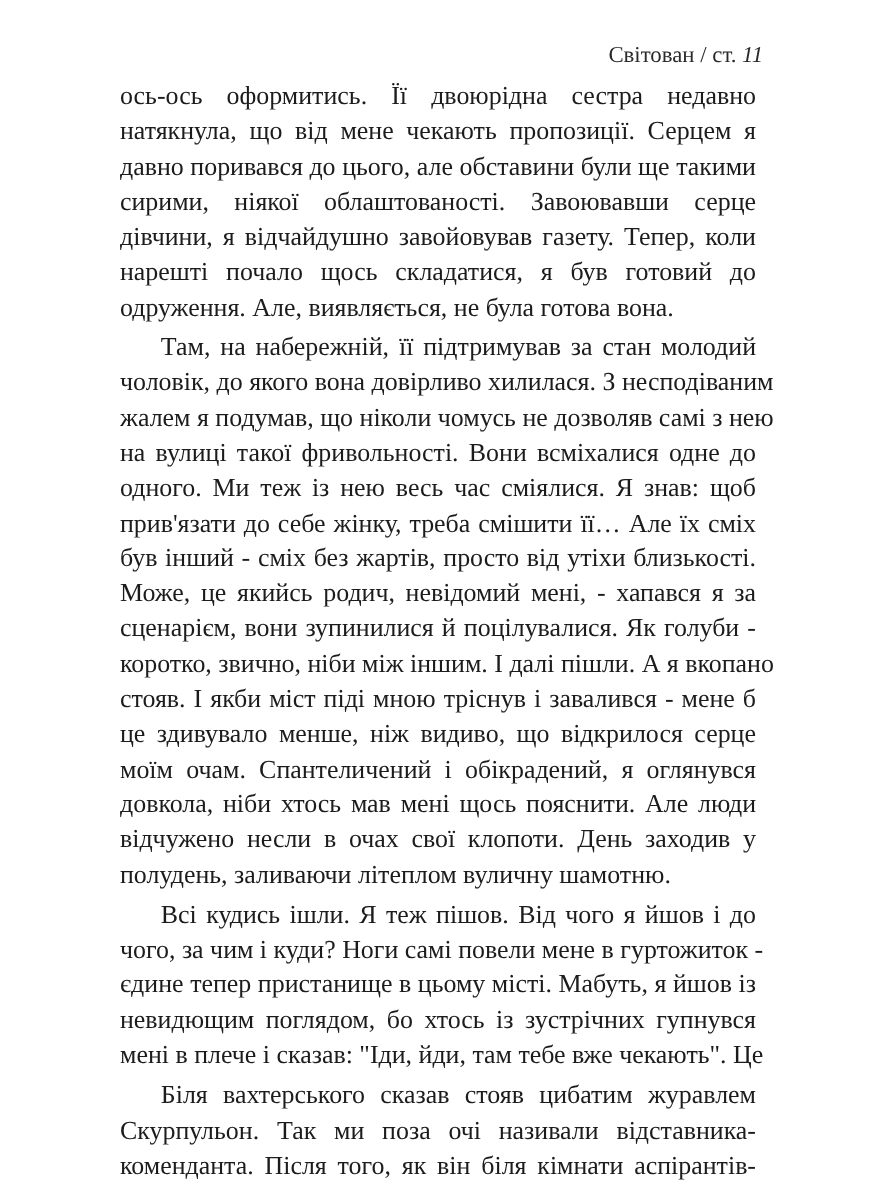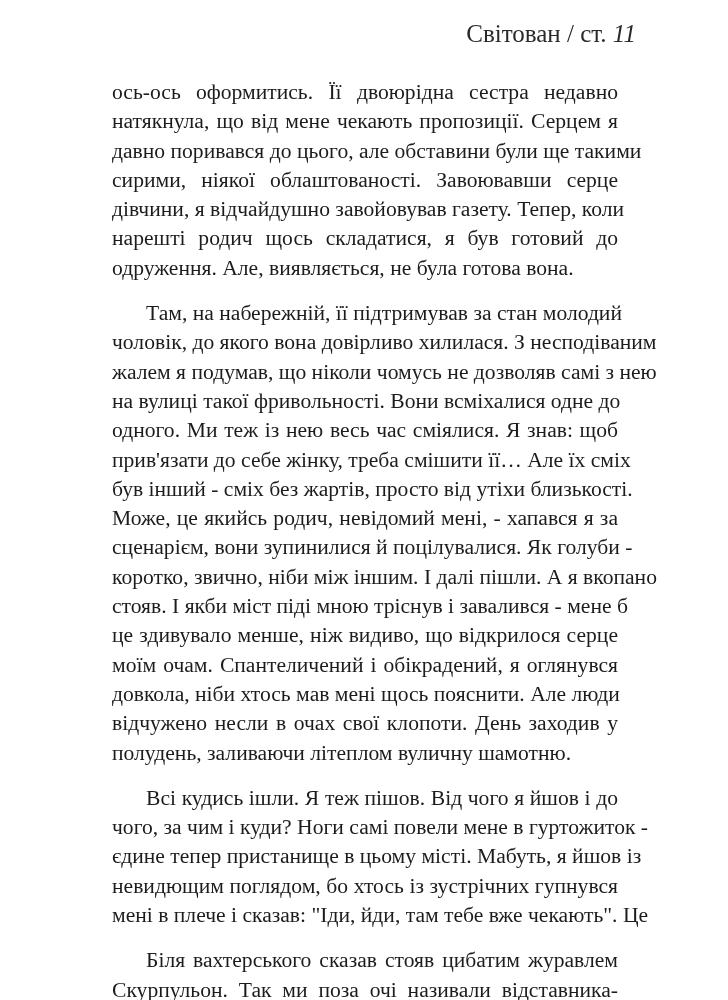--- a/index.html
+++ b/index.html
@@ -2,29 +2,29 @@
 <html><head>
 <meta charset="utf-8">
 <style>
   html, body { margin: 0; padding: 0; }
   body {
     width: 728px; height: 1000px; background: #ffffff; overflow: hidden;
     font-family: "Liberation Serif", "DejaVu Serif", serif; color: #1c1c1c;
   }
   .page { position: relative; width: 728px; height: 1000px; }
   .running-head {
-    position: absolute; top: 20px; right: 92px;
-    font-size: 25px; color: #2a2a2a; white-space: nowrap;
+    position: absolute; top: 36px; right: 92px;
+    font-size: 19px; color: #2a2a2a; white-space: nowrap;
   }
   .running-head .pg { font-style: italic; }
   .body-text {
     position: absolute; top: 62px; left: 96px; width: 538px;
     font-size: 21.6px; line-height: 29.3px;
   }
-  .para { margin: 16px; }
+  .para { margin: 4px; }
   .line {
     display: block; text-align: justify; text-align-last: justify;
     white-space: nowrap; height: 29.3px;
   }
   .line.last { text-align-last: left; }
   .line.indent { padding-left: 34px; }
 </style>
 </head>
 <body>
 
@@ -33,21 +33,21 @@
     <span>Світован</span><span> / </span><span>ст. </span><span class="pg">11</span>
   </div>
 
   <div class="body-text" id="body-text">
       <div class="para">
         <span class="line">ось-ось оформитись. Її двоюрідна сестра недавно</span>
         <span class="line">натякнула, що від мене чекають пропозиції. Серцем я</span>
         <span class="line">давно поривався до цього, але обставини були ще такими</span>
         <span class="line">сирими, ніякої облаштованості. Завоювавши серце</span>
         <span class="line">дівчини, я відчайдушно завойовував газету. Тепер, коли</span>
-        <span class="line">нарешті родич щось складатися, я був готовий до</span>
+        <span class="line">нарешті почало щось складатися, я був готовий до</span>
         <span class="line last">одруження. Але, виявляється, не була готова вона.</span>
       </div>
       <div class="para">
         <span class="line indent">Там, на набережній, її підтримував за стан молодий</span>
         <span class="line">чоловік, до якого вона довірливо хилилася. З несподіваним</span>
         <span class="line">жалем я подумав, що ніколи чомусь не дозволяв самі з нею</span>
         <span class="line">на вулиці такої фривольності. Вони всміхалися одне до</span>
         <span class="line">одного. Ми теж із нею весь час сміялися. Я знав: щоб</span>
         <span class="line">прив'язати до себе жінку, треба смішити її… Але їх сміх</span>
         <span class="line">був інший - сміх без жартів, просто від утіхи близькості.</span>

